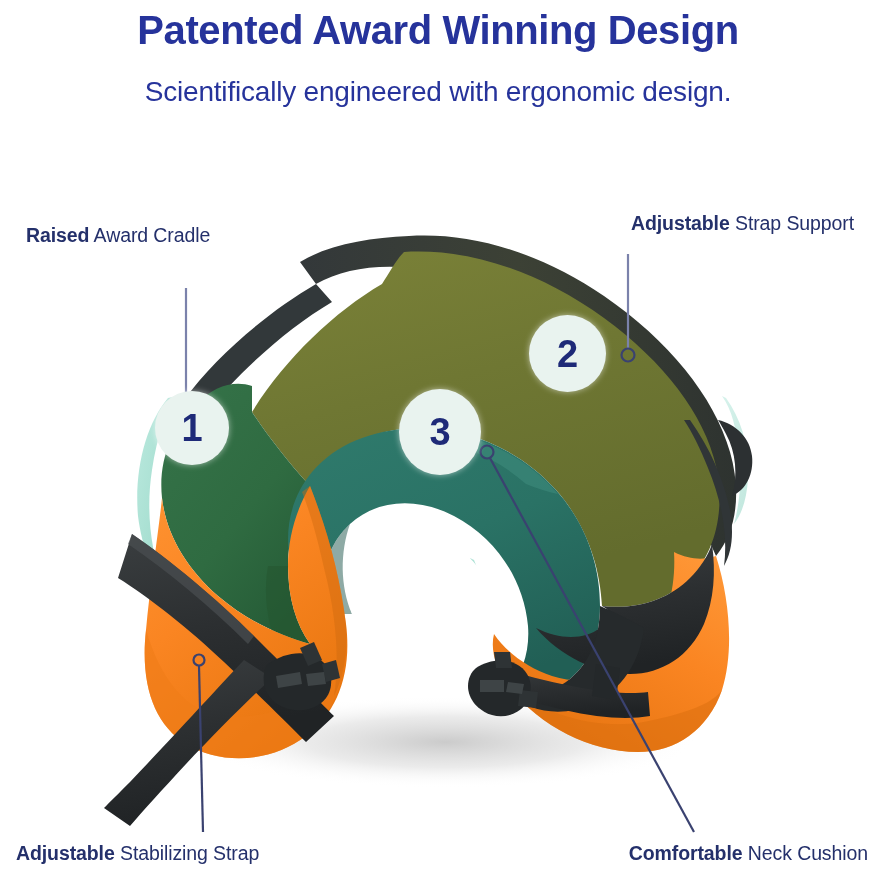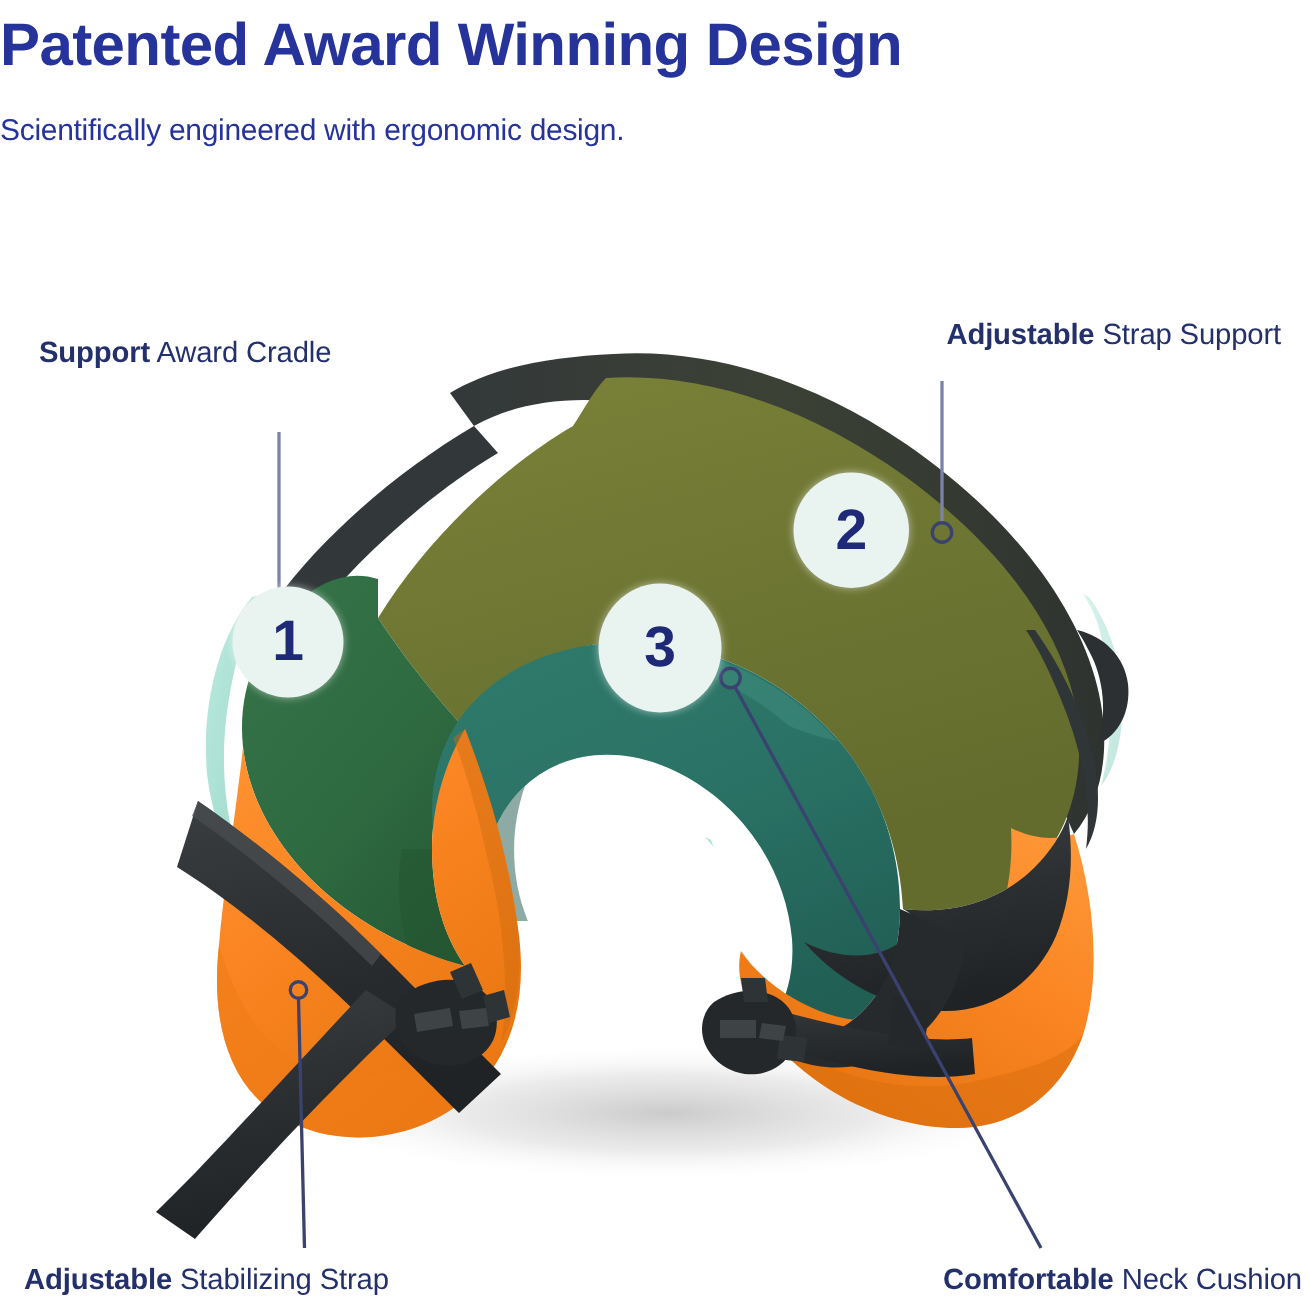--- a/index.html
+++ b/index.html
@@ -22,33 +22,34 @@
     height: 870px;
     background: #ffffff;
   }
 
   
   .header {
     position: absolute;
     top: 0;
     left: 0;
     width: 876px;
+    text-align: center;
     padding-top: 8px;
   }
   .headline {
     font-size: 40px;
     font-weight: bold;
     color: #26339b;
     letter-spacing: -0.4px;
     line-height: 1.1;
     margin: 0;
     white-space: nowrap;
   }
   .subhead {
-    font-size: 20px;
+    font-size: 28px;
     font-weight: normal;
     color: #26339b;
     letter-spacing: -0.2px;
     margin: 0;
     padding-top: 24px;
     white-space: nowrap;
   }
 
   
   .label {
@@ -352,21 +353,21 @@
     <span>1</span>
   </div>
   <div class="badge badge-2">
     <span>2</span>
   </div>
   <div class="badge badge-3">
     <span>3</span>
   </div>
 
   <div class="label label-raised-face-cradle">
-    <span class="lead">Support</span><span class="rest"> Award Cradle</span>
+    <span class="lead">Raised</span><span class="rest"> Award Cradle</span>
   </div>
 
   <div class="label label-contoured-head">
     <span class="lead">Adjustable</span><span class="rest"> Strap Support</span>
   </div>
 
   <div class="label label-neck-cushion">
     <span class="lead">Comfortable</span><span class="rest"> Neck Cushion</span>
   </div>
 

